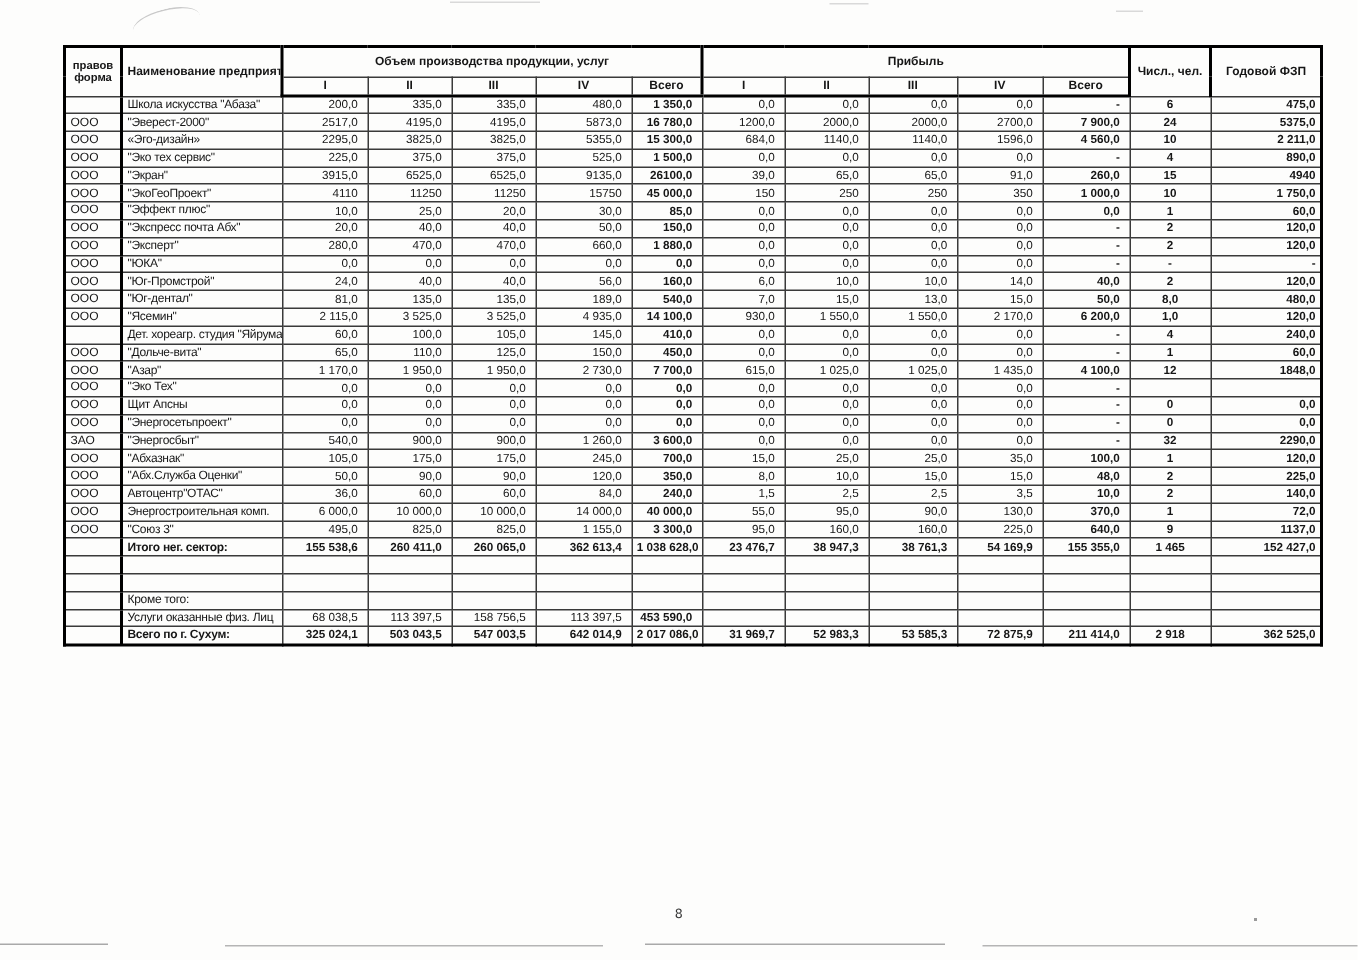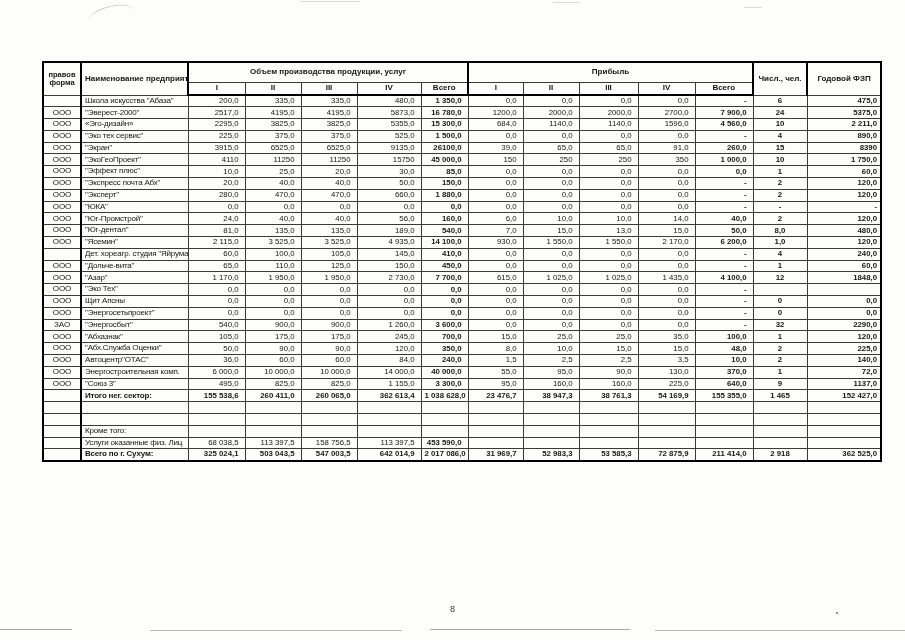--- a/index.html
+++ b/index.html
@@ -1,37 +1,37 @@
 <!DOCTYPE html>
 <html><head>
 <meta charset="utf-8">
 <style>
   html,body{margin:0;padding:0;}
   body{width:905px;height:640px;overflow:hidden;background:#ffffff;}
   .page{position:relative;width:905px;height:640px;background:#fdfdfc;
         font-family:"Liberation Sans",sans-serif;color:#161616;}
 
   
-  table.report{position:absolute;left:42px;top:61px;width:838px;
+  table.report{position:absolute;left:42px;top:30px;width:838px;
       border-collapse:collapse;table-layout:fixed;border:2px solid #000;}
   th,td{border:1px solid #3a3a3a;padding:0 3px;overflow:hidden;
       font-size:7.8px;line-height:1.05;vertical-align:middle;
       white-space:nowrap;}
   thead tr.group-row{height:20px;}
   thead tr.sub-row{height:13px;}
   thead th{font-weight:bold;text-align:center;font-size:8px;}
   thead tr.sub-row th{border-bottom:2px solid #000;}
   tbody tr{height:11.8px;}
 
   
   .bl2{border-left:2px solid #000;}
   td.c1,th.th-name{border-left:2px solid #000;}
 
   
-  td.c0{text-align:center;font-size:8px;}
+  td.c0{font-size:8px;}
   td.c1{text-align:left;font-size:8px;letter-spacing:-0.2px;}
   td.c2,td.c3,td.c4,td.c5,td.c6,td.c7,td.c8,td.c9,td.c10,td.c11{text-align:right;padding-right:6px;}
   td.c12{text-align:center;}
   td.c13{text-align:right;}
   td.c6,td.c11,td.c12,td.c13{font-weight:bold;}
 
   tr.total td{font-weight:bold;margin-left:16px;}
   tr.total td.c1{font-weight:bold;}
   tr.label td{font-weight:normal;}
 
@@ -180,21 +180,21 @@
           <td class="c3">6525,0</td>
           <td class="c4">6525,0</td>
           <td class="c5">9135,0</td>
           <td class="c6">26100,0</td>
           <td class="c7">39,0</td>
           <td class="c8">65,0</td>
           <td class="c9">65,0</td>
           <td class="c10">91,0</td>
           <td class="c11">260,0</td>
           <td class="c12">15</td>
-          <td class="c13">8390</td>
+          <td class="c13">4940</td>
         </tr>
         <tr class="data">
           <td class="c0">ООО</td>
           <td class="c1">"ЭкоГеоПроект"</td>
           <td class="c2">4110</td>
           <td class="c3">11250</td>
           <td class="c4">11250</td>
           <td class="c5">15750</td>
           <td class="c6">45 000,0</td>
           <td class="c7">150</td>

